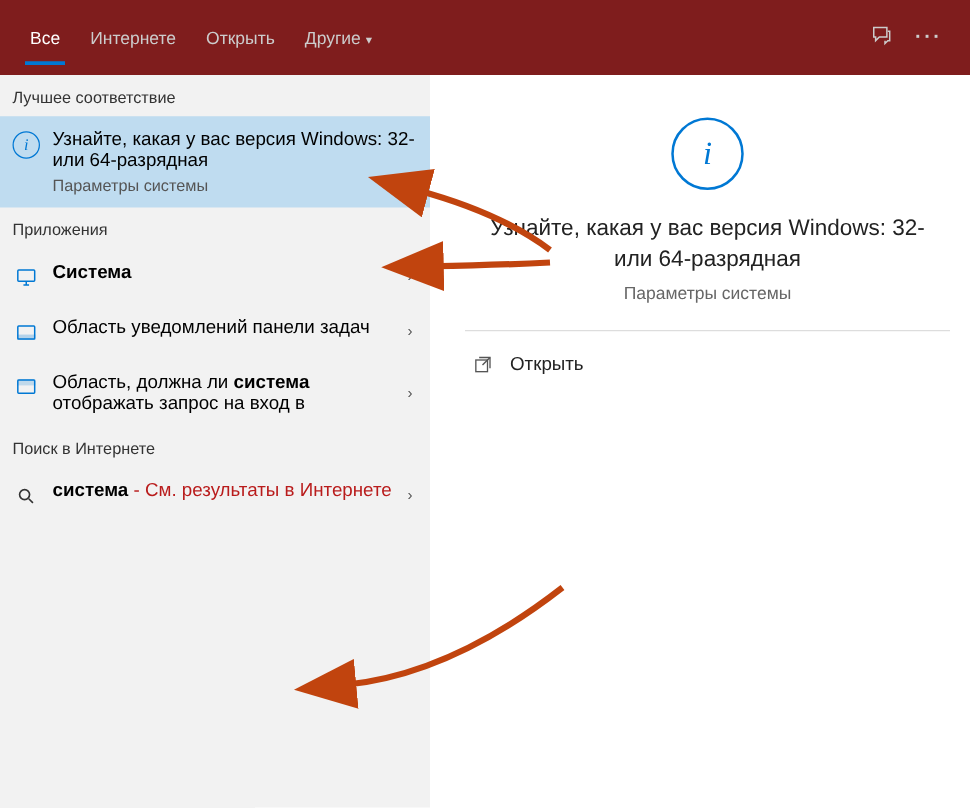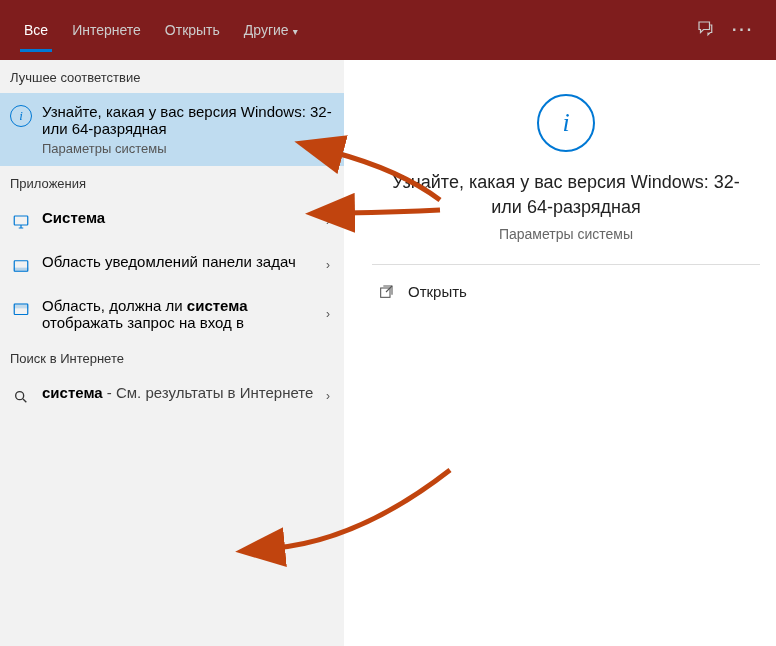--- a/index.html
+++ b/index.html
@@ -203,21 +203,21 @@
     <div class="section-label">Поиск в Интернете</div>
 
     <div class="result-item">
       <div class="result-icon">
         <svg class="search-glyph" viewBox="0 0 24 24" fill="none" stroke="#333" stroke-width="2">
             <circle cx="10" cy="10" r="6"></circle>
             <line x1="15" y1="15" x2="20" y2="20"></line>
           </svg>
       </div>
       <div class="result-text">
-        <span class="main-bold">система</span><span style="color:#404040"> - См. результаты в Интернете</span>
+        <span class="main-bold">система</span><span style="color:#b91c1c"> - См. результаты в Интернете</span>
       </div>
       <span class="chevron">›</span>
     </div>
 
   </div>
 
   <div class="right-pane">
     <div class="info-circle-lg">i</div>
     <div class="rp-title">Узнайте, какая у вас версия Windows: 32- или 64-разрядная</div>
     <div class="rp-sub">Параметры системы</div>

